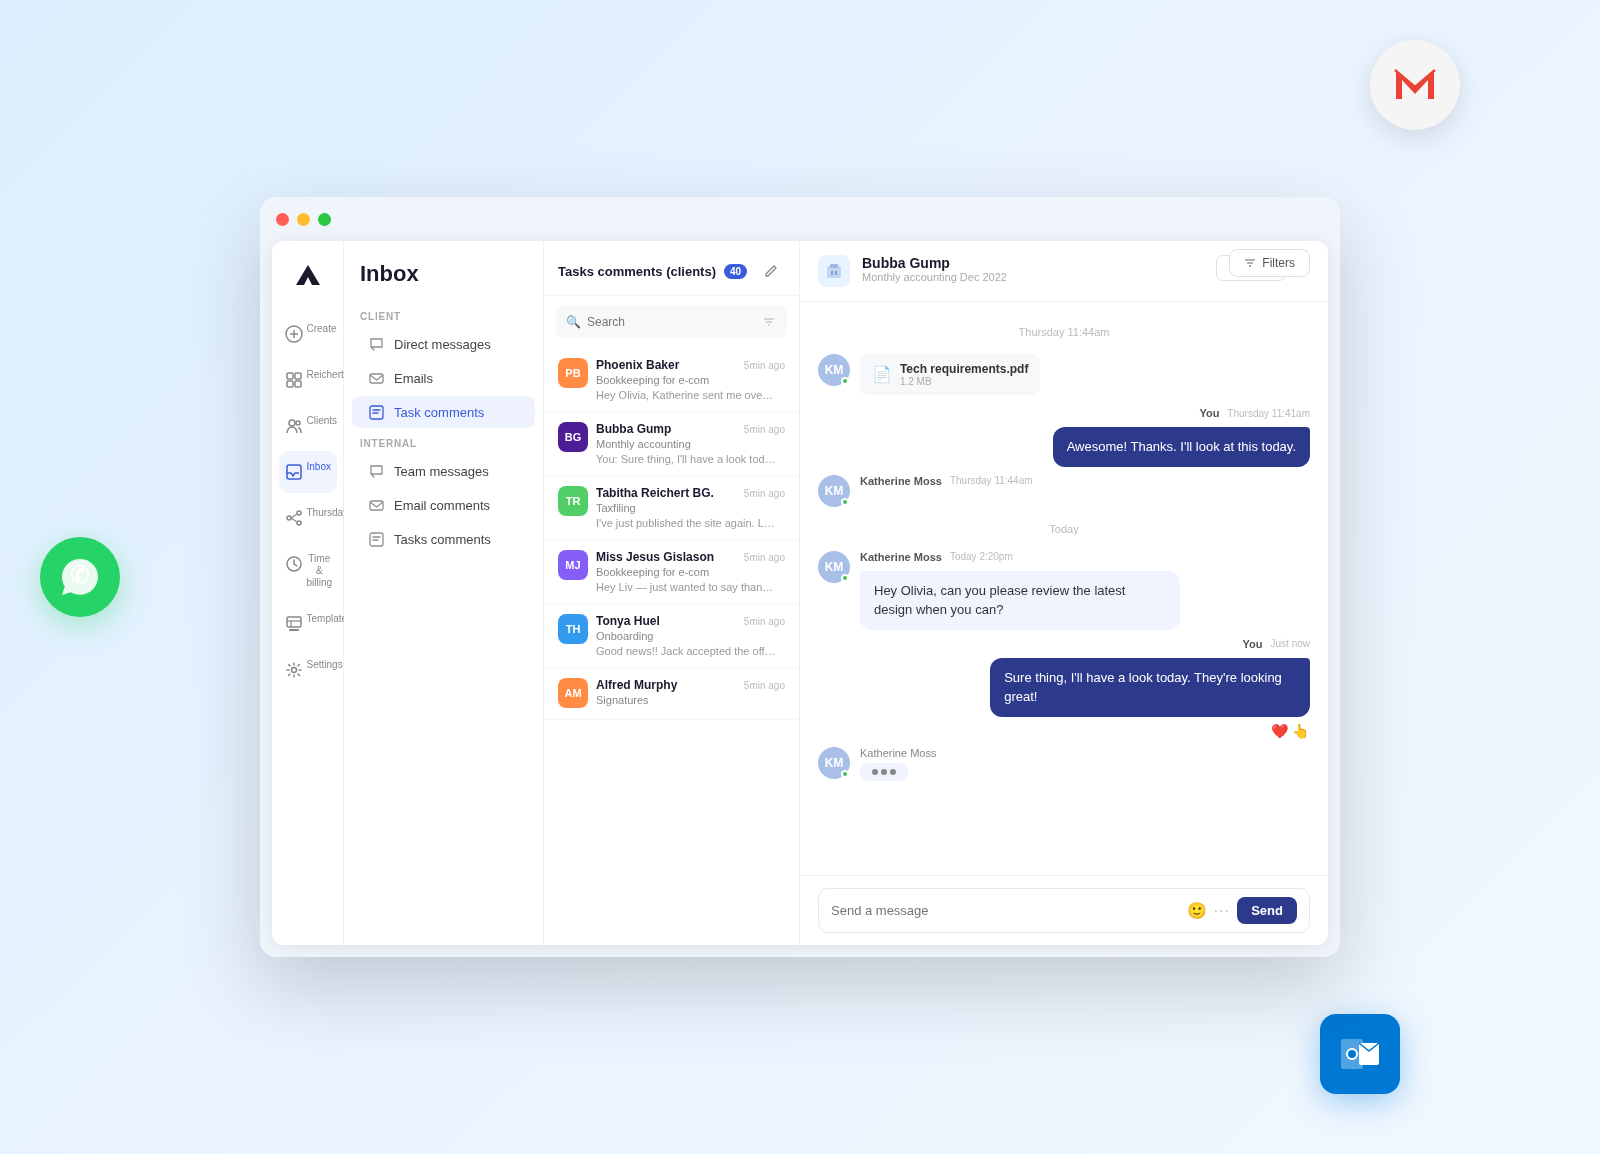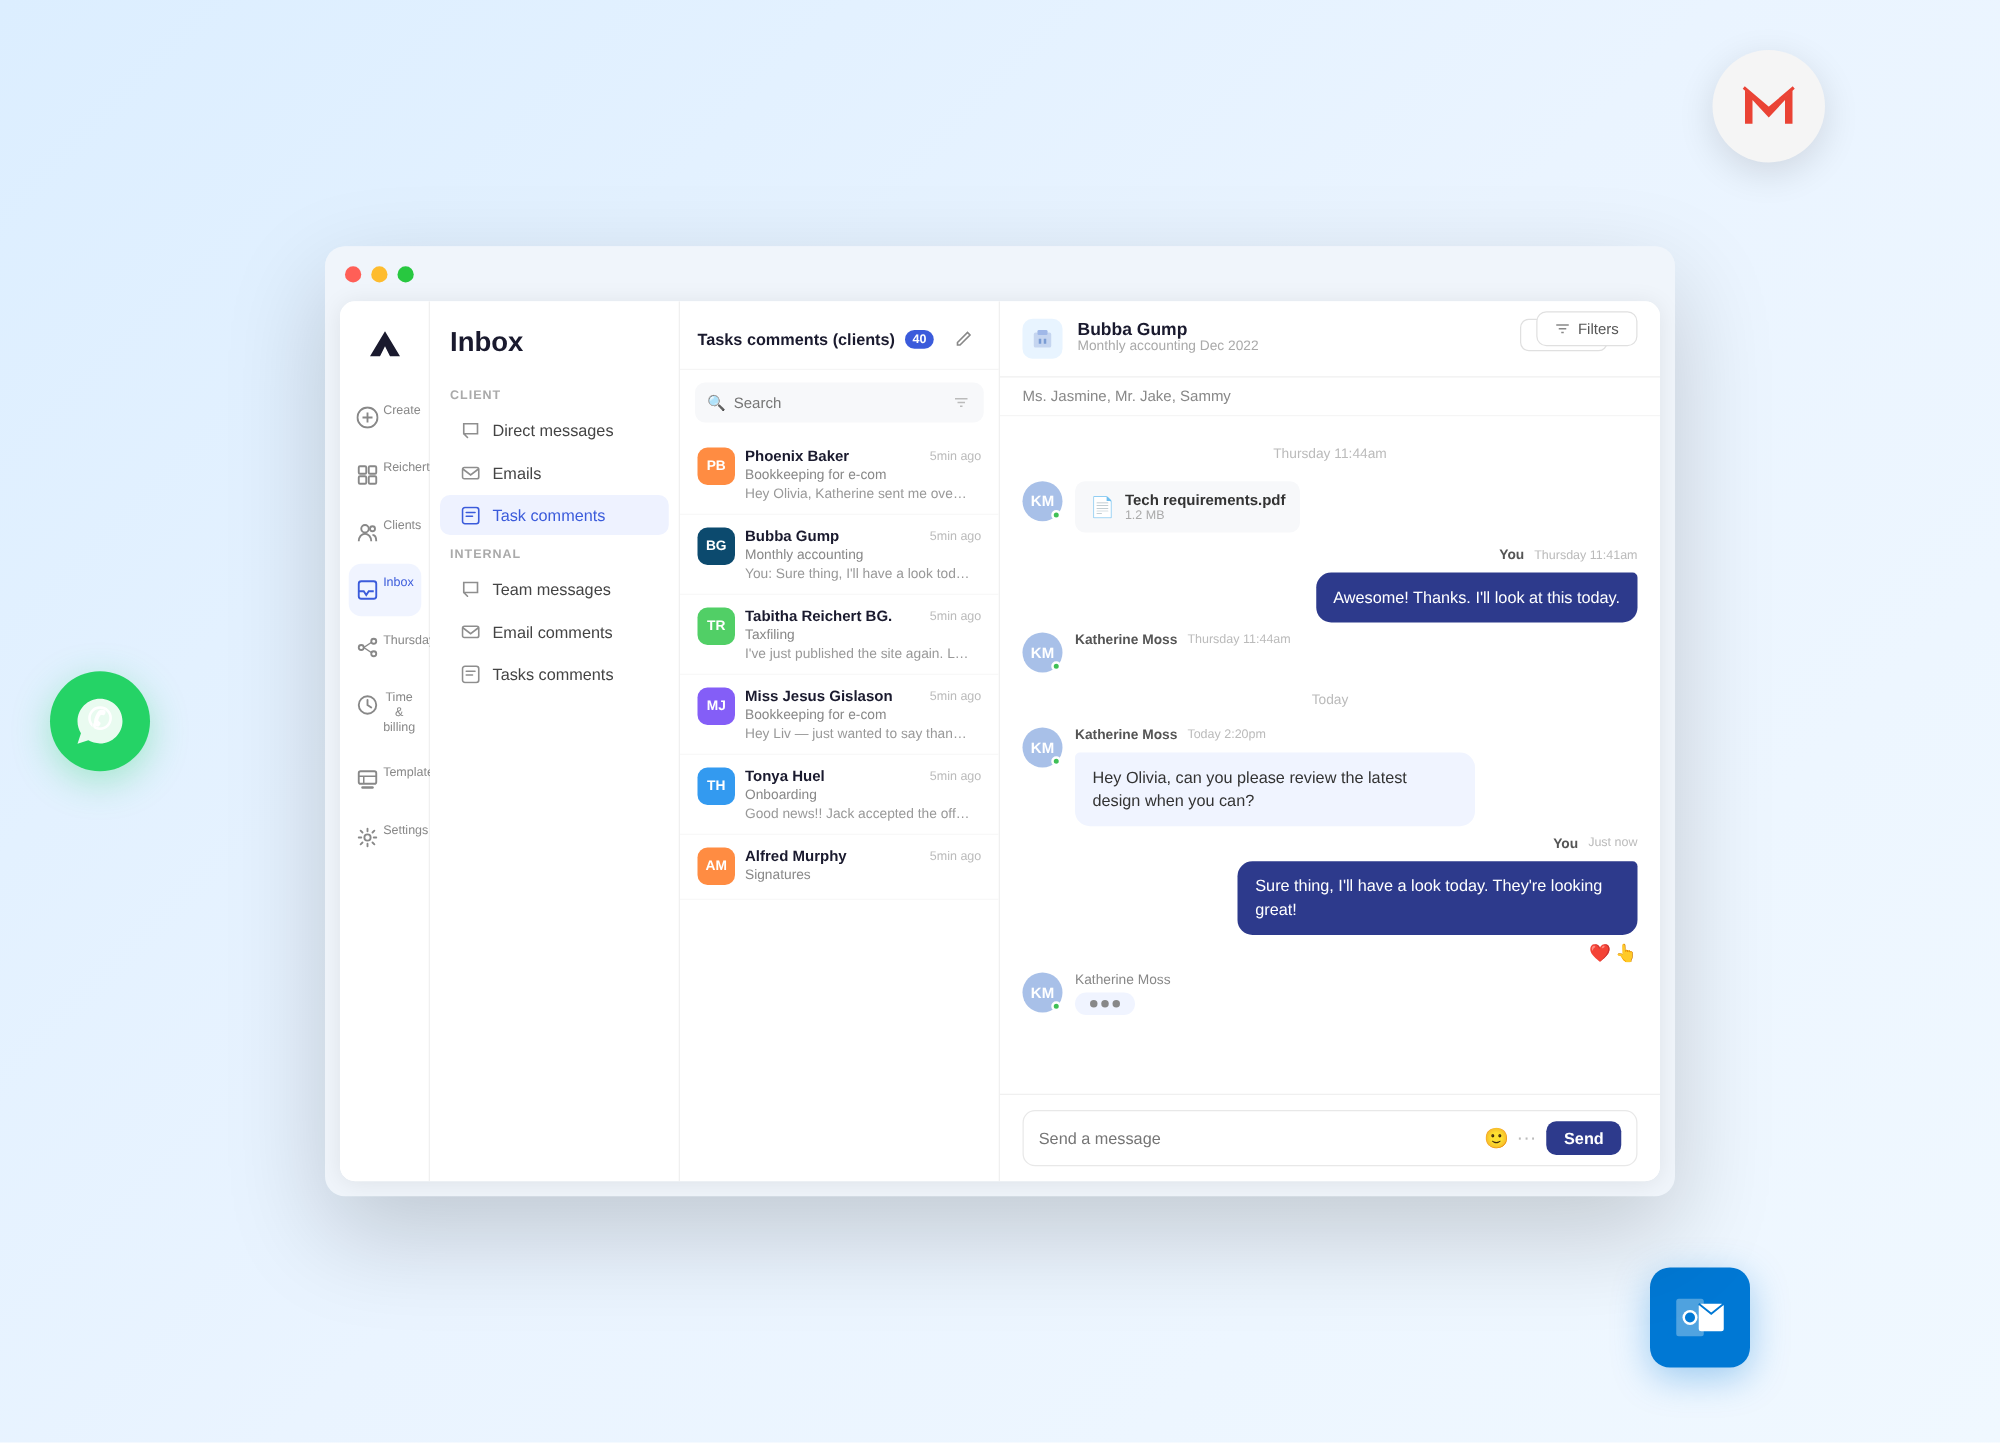--- a/index.html
+++ b/index.html
@@ -240,21 +240,21 @@
       border-radius: 8px;
       flex-shrink: 0;
       display: flex;
       align-items: center;
       justify-content: center;
       font-size: 11px;
       font-weight: 700;
       color: #fff;
     }
     .msg-avatar.orange { background: #ff8c42; }
-    .msg-avatar.teal { background: #0c4a6e; }
+    .msg-avatar.teal { background: #4c1d95; }
     .msg-avatar.green { background: #51cf66; }
     .msg-avatar.purple { background: #845ef7; }
     .msg-avatar.blue { background: #339af0; }
 
     .msg-content { flex: 1; min-width: 0; }
     .msg-name-time {
       display: flex;
       justify-content: space-between;
       align-items: center;
       margin-bottom: 2px;
@@ -877,21 +877,20 @@
             <div class="chat-company-name">Bubba Gump</div>
             <div class="chat-subtitle">Monthly accounting Dec 2022</div>
           </div>
         </div>
         <div class="chat-header-actions">
           <button class="btn-archive">Archive</button>
           <span class="more-btn">⋯</span>
         </div>
       </div>
 
-      <div class="chat-participants">Ms. Jasmine, Mr. Jake, Sammy</div>
 
       <div class="chat-messages">
 
         <div class="date-divider">Thursday 11:44am</div>
 
         <div class="msg-row">
           <div class="chat-avatar" style="background:#a8c0e8;">
             KM
             <div class="online-dot"></div>
           </div>

